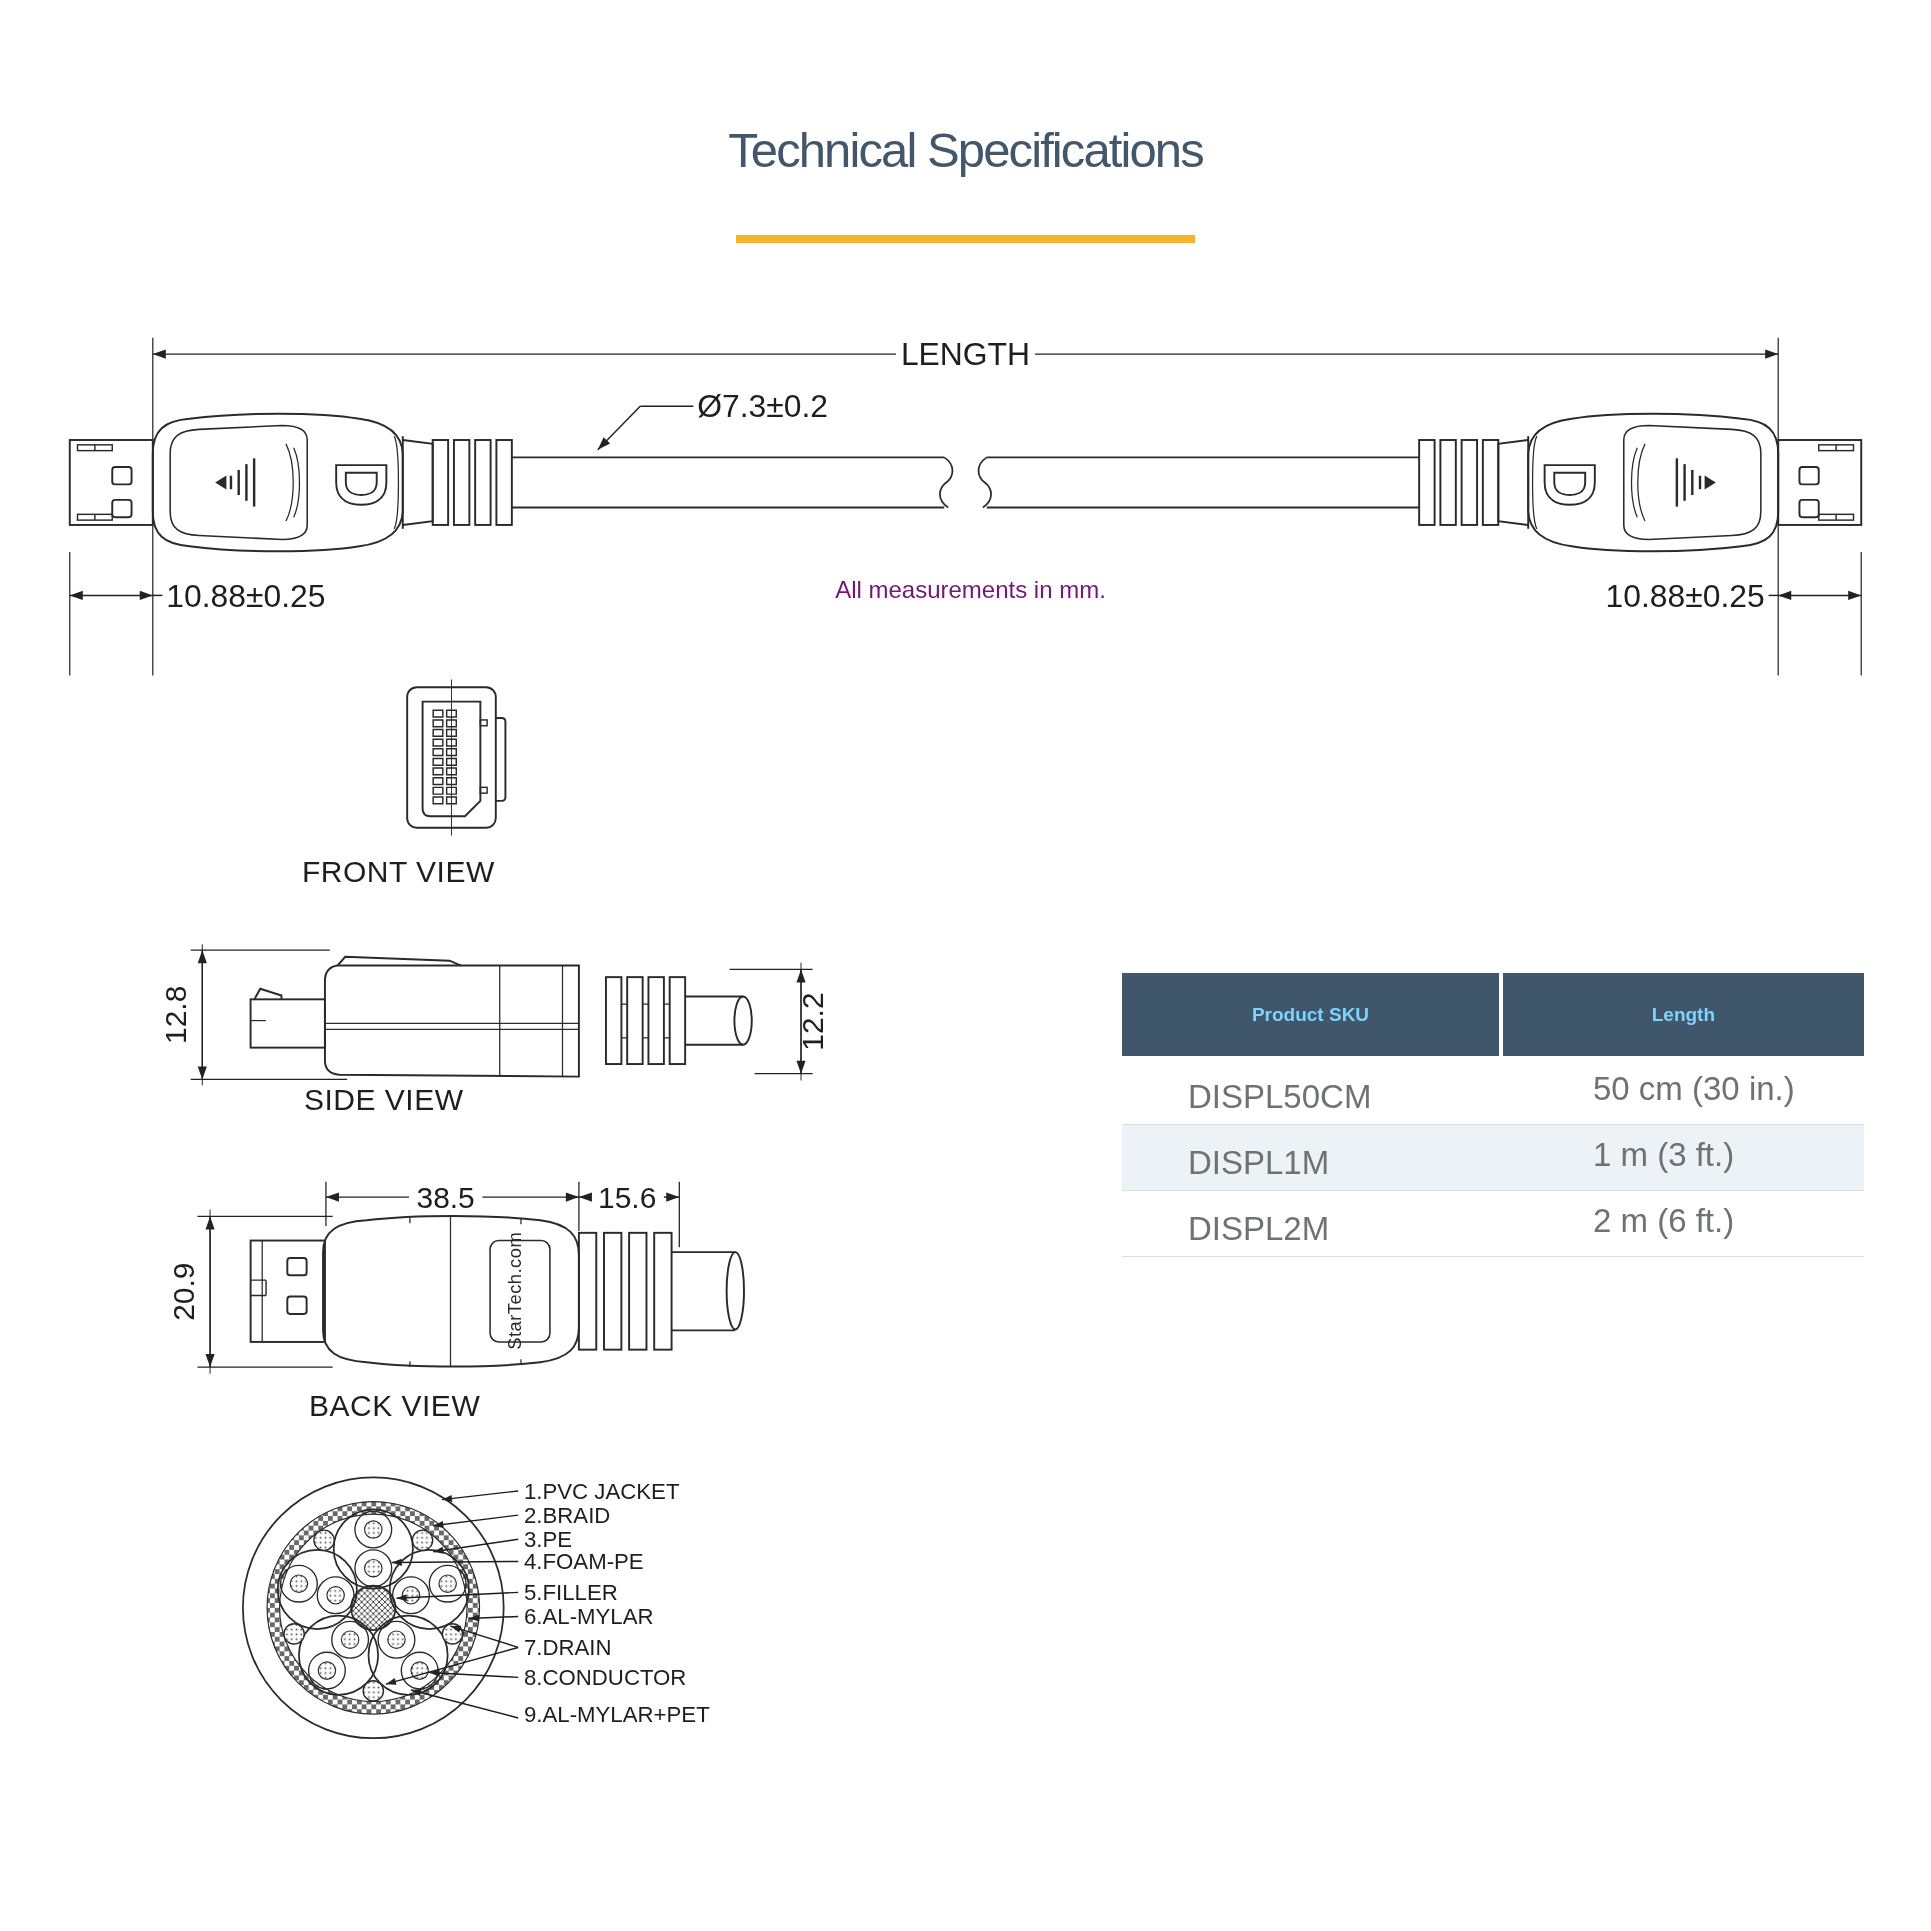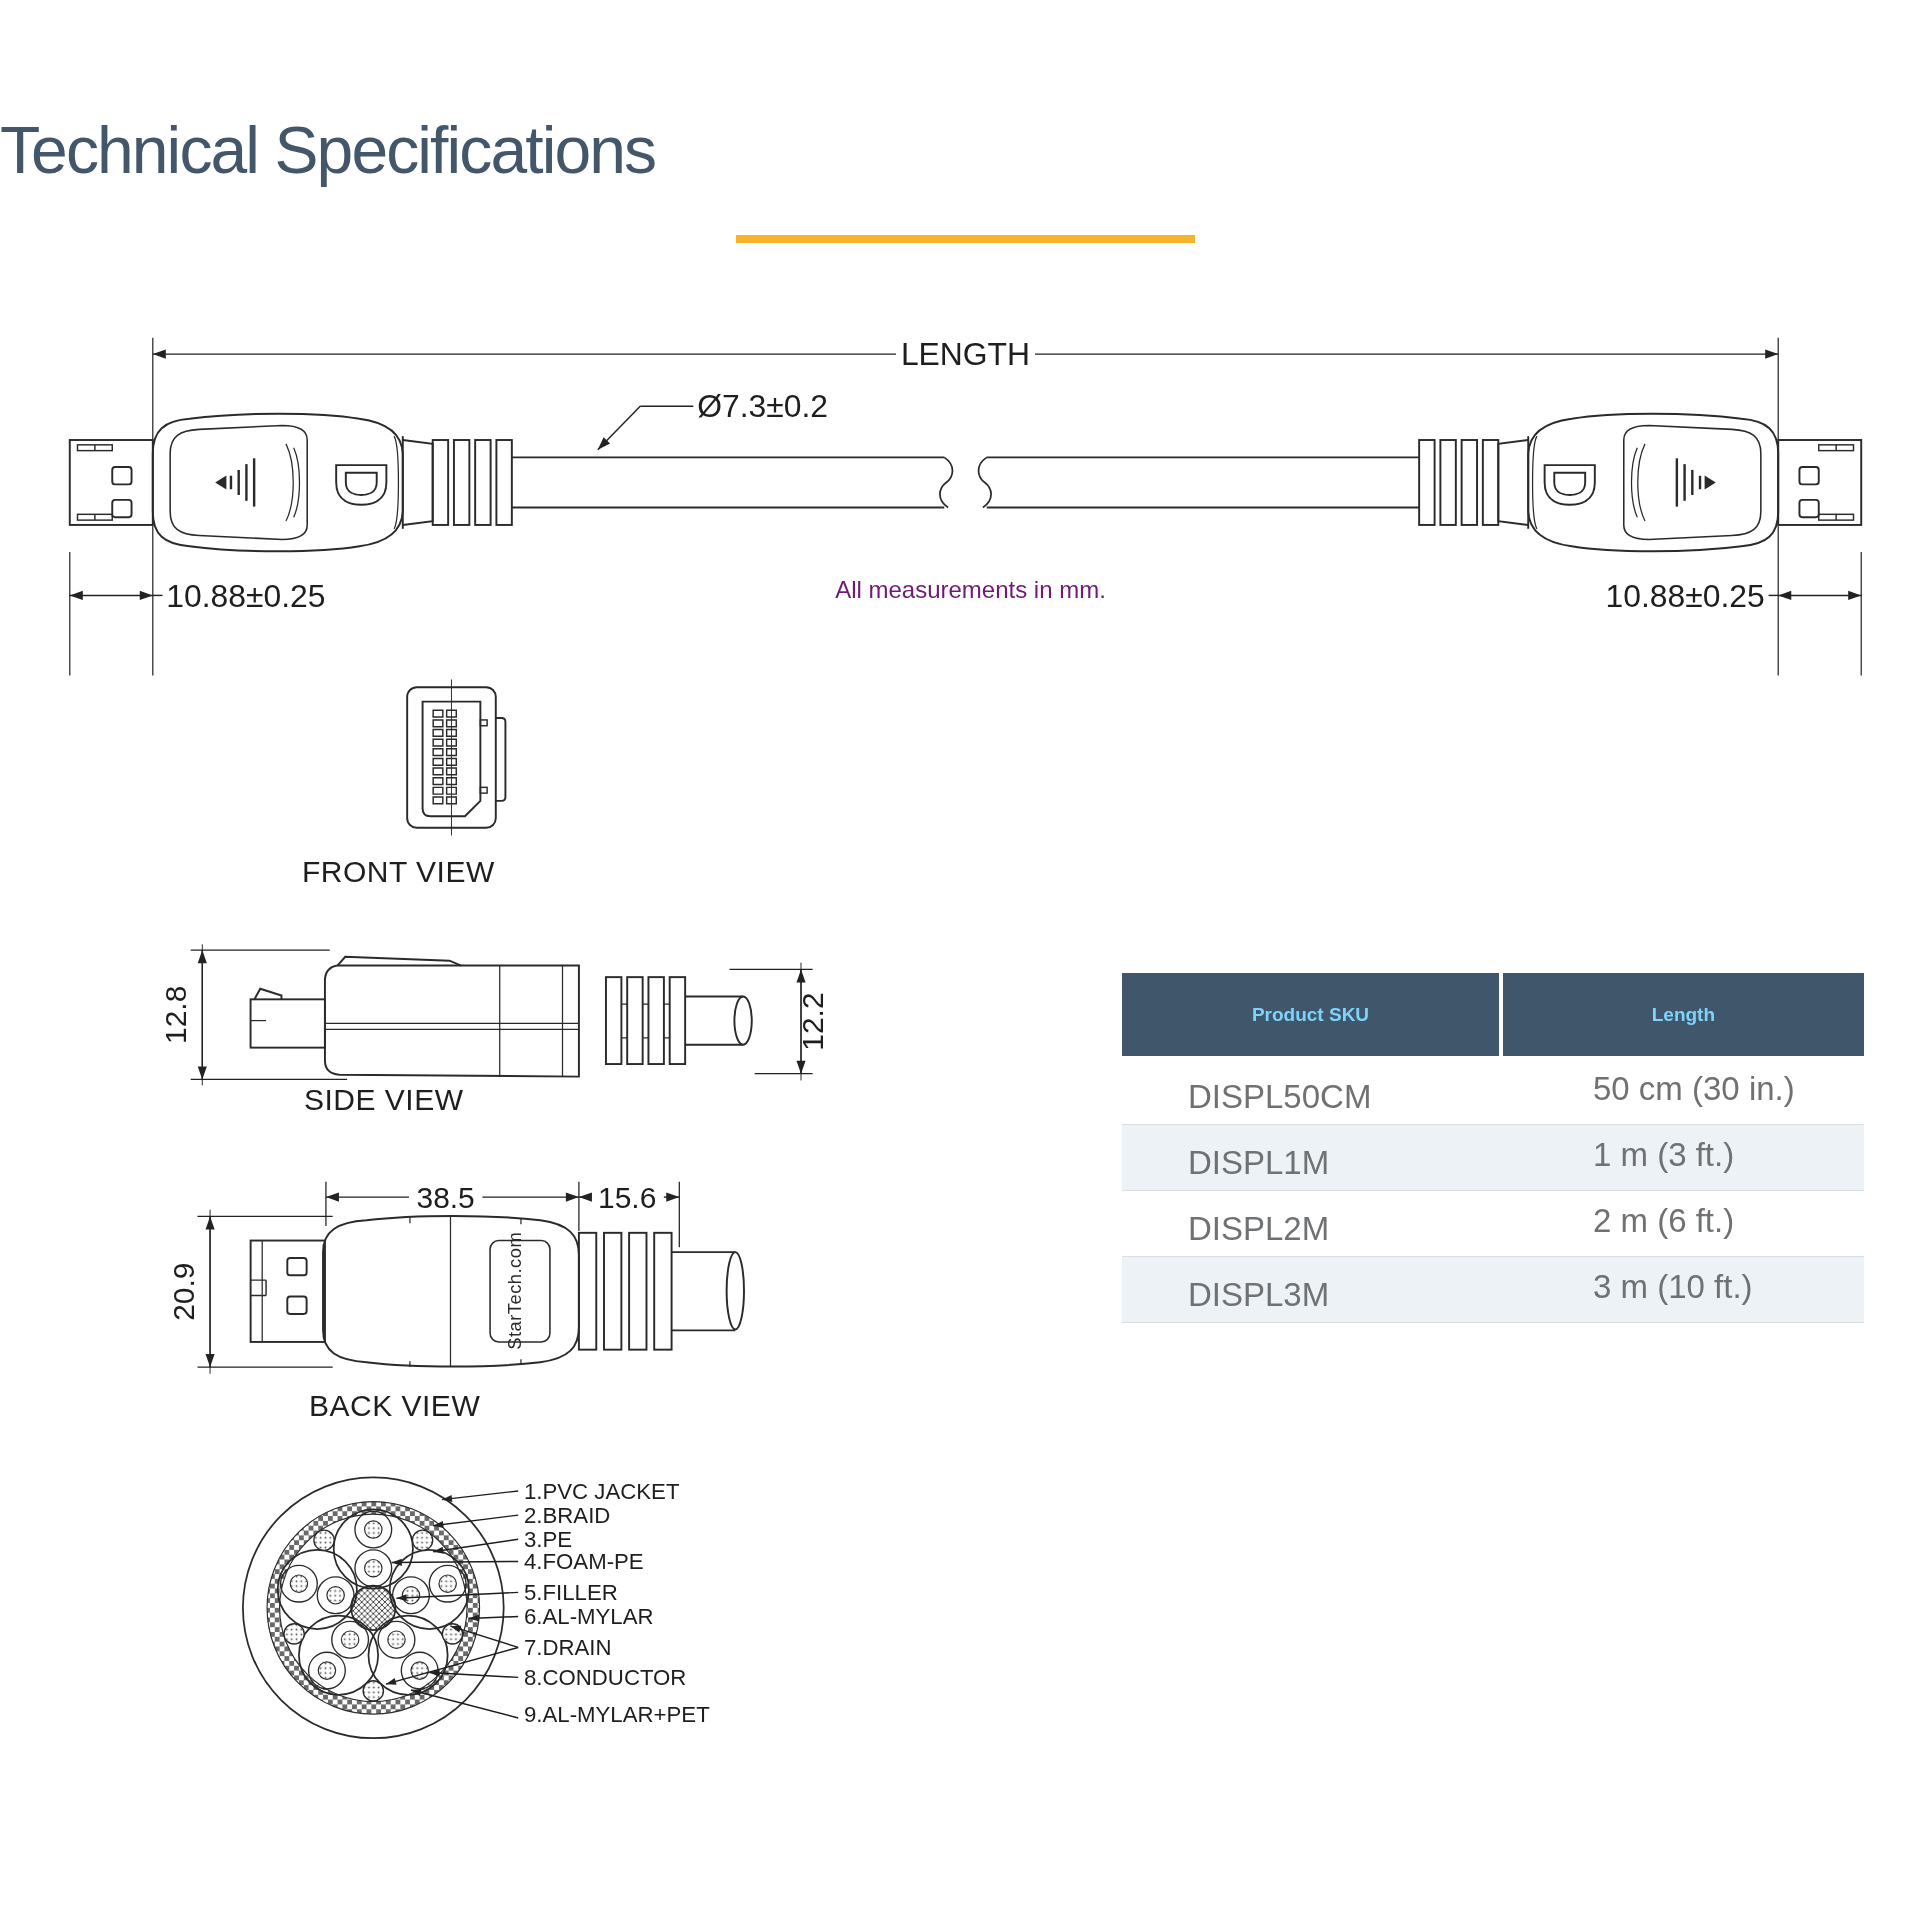--- a/index.html
+++ b/index.html
@@ -1,19 +1,19 @@
 <!DOCTYPE html>
 <html><head>
 <meta charset="utf-8">
 <style>
   html,body{margin:0;padding:0;background:#ffffff;}
   #canvas{position:relative;width:1931px;height:1931px;background:#ffffff;overflow:hidden;
           font-family:"Liberation Sans",sans-serif;color:#222;}
   .abs{position:absolute;}
-  #page-title{left:0;right:0;top:112px;font-size:66px;line-height:77px;
+  #page-title{left:0;right:0;top:112px;text-align:center;font-size:49px;line-height:77px;
               font-weight:200;letter-spacing:-1.9px;color:#43566A;}
   #title-underline{left:736px;top:235px;width:459px;height:7.7px;background:#F6B42B;}
   #mm-note{left:729px;top:576px;width:483px;text-align:center;font-size:24px;color:#701a75;}
   .view-label{font-size:30px;color:#1e1e1e;letter-spacing:0.5px;}
   #front-label{left:302px;top:855px;width:309px;}
   #side-label{left:304px;top:1083px;width:309px;}
   #back-label{left:309px;top:1389px;width:309px;}
   svg{position:absolute;overflow:visible;}
   svg text{font-family:"Liberation Sans",sans-serif;fill:#1e1e1e;}
   .dim-text{font-size:31px;}
@@ -347,21 +347,17 @@
         <span class="td-len">50 cm (30 in.)</span>
       </div>
       <div class="tr alt">
         <span class="td-sku">DISPL1M</span>
         <span class="td-len">1 m (3 ft.)</span>
       </div>
       <div class="tr">
         <span class="td-sku">DISPL2M</span>
         <span class="td-len">2 m (6 ft.)</span>
       </div>
-      <div class="tr alt">
-        <span class="td-sku">DISPL3M</span>
-        <span class="td-len">3 m (10 ft.)</span>
-      </div>
     </div>
   </div>
 
 </div>
 
 
 </body></html>

